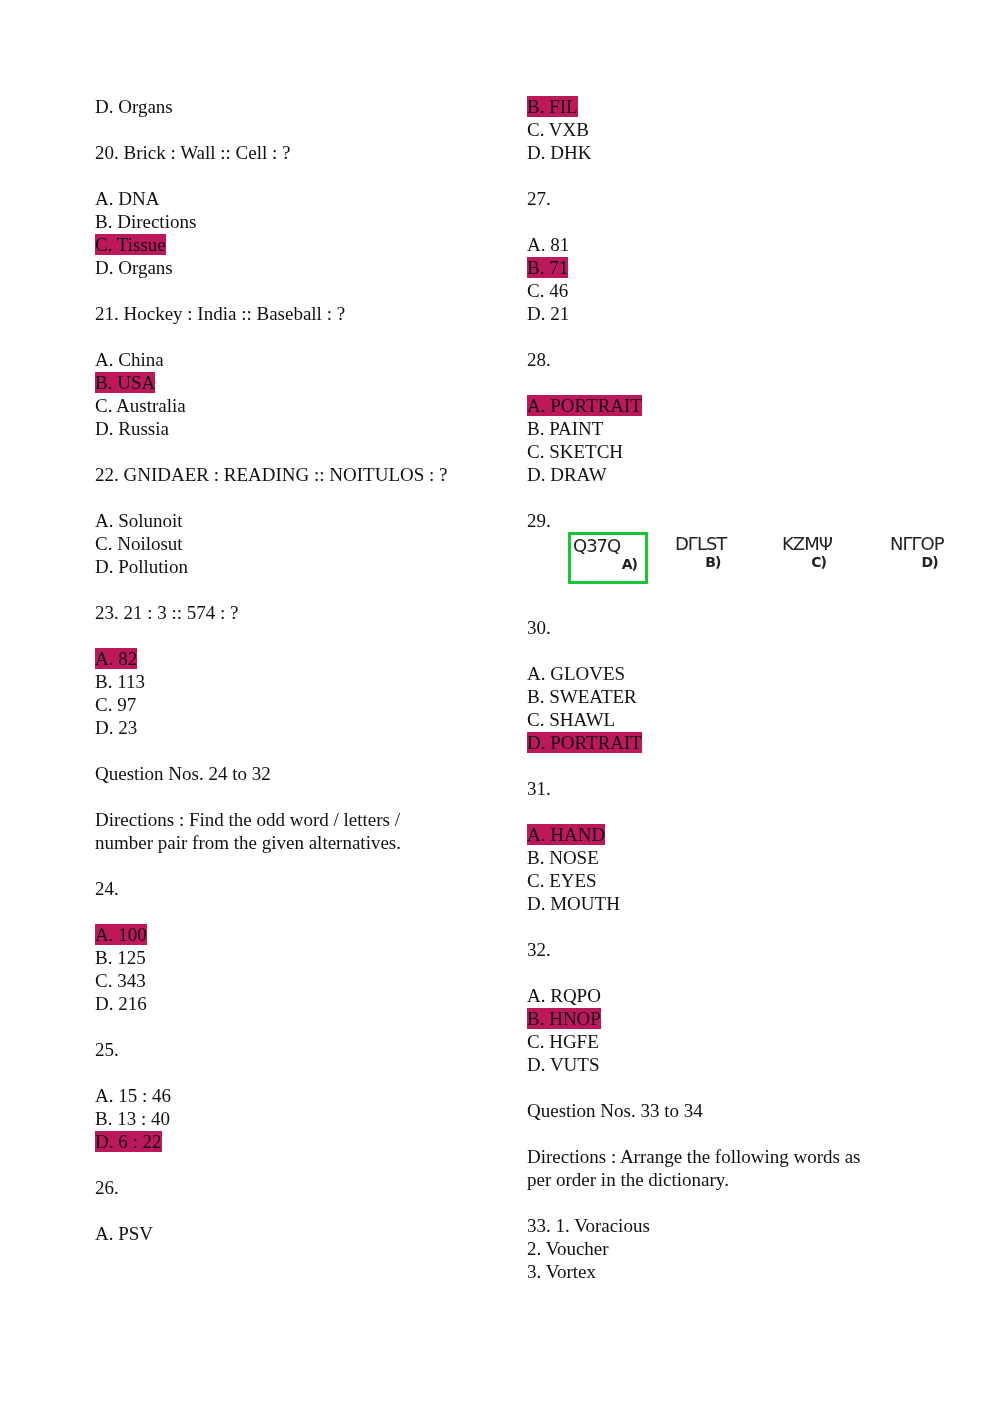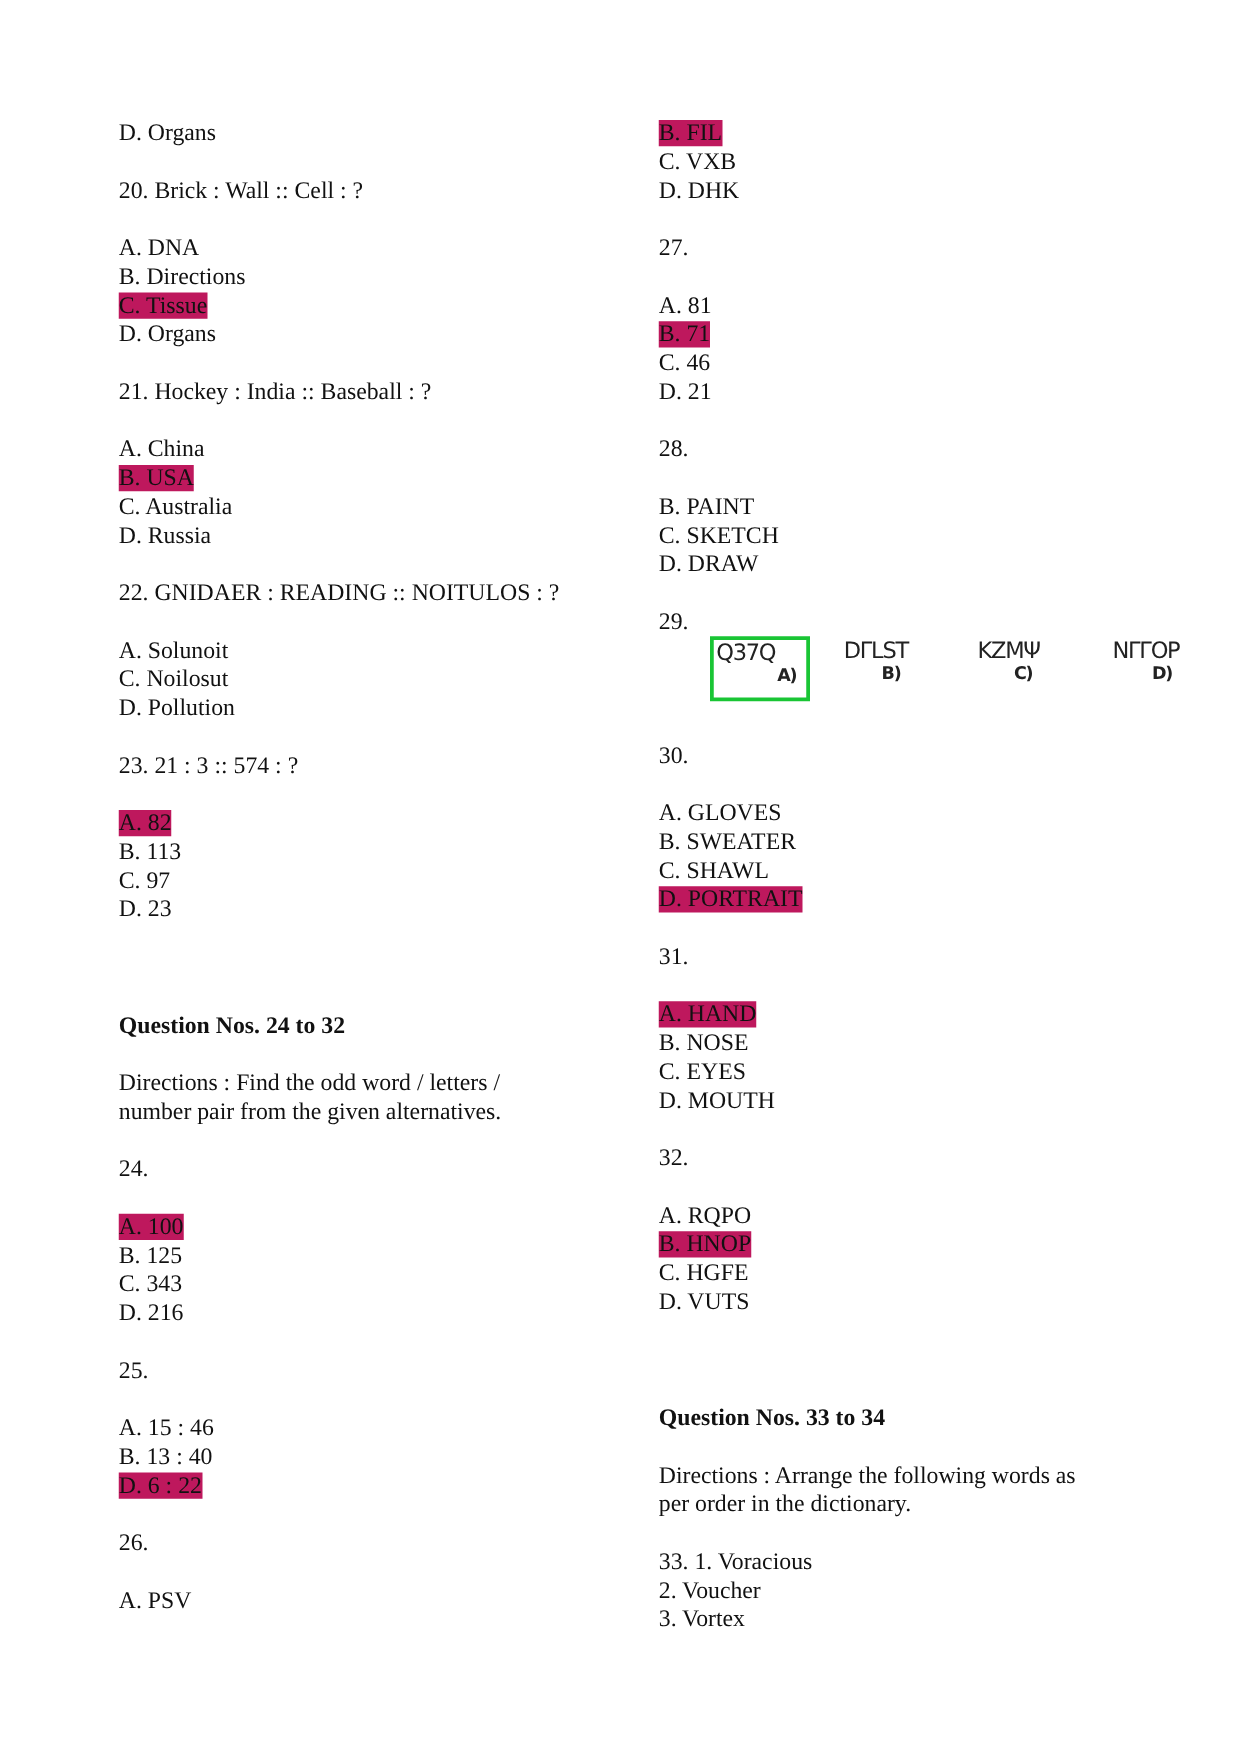--- a/index.html
+++ b/index.html
@@ -6,21 +6,21 @@
   body {
     width: 992px; height: 1403px; position: relative; overflow: hidden;
     font-family: "Liberation Serif", serif; font-size: 19px; color: #111111;
   }
   .col { position: absolute; top: 95px; line-height: 23px; }
   .col.left { left: 95px; width: 400px; }
   .col.right { left: 527px; width: 400px; }
   .line { display: block; height: 23px; white-space: nowrap; }
   .gap { display: block; height: 23px; }
   .hl { background: #be185d; }
-  .bold { font-weight: bold; margin-top: 47px; }
+  .bold { font-weight: normal; }
   .figrow { position: relative; height: 56px; margin-top: 3px; }
   .fig {
     position: absolute; top: 0; font-family: "DejaVu Sans", sans-serif;
     font-size: 18px; letter-spacing: -1px; color: #222; line-height: 18px; margin-left: 48px;
   }
   .fig .lbl { display: block; font-size: 14px; font-weight: bold; text-align: right; padding-right: 6px; }
   .fig.sel { border: 3px solid #19c534; padding: 2px 2px 8px 2px; top: -3px; left: -7px; width: 70px; }
 </style>
 </head>
 <body>
@@ -85,20 +85,21 @@
   <span class="gap"></span>
   <span class="line">27.</span>
   <span class="gap"></span>
   <span class="line"><span>A. 81</span></span>
   <span class="line"><span class="hl">B. 71</span></span>
   <span class="line"><span>C. 46</span></span>
   <span class="line"><span>D. 21</span></span>
   <span class="gap"></span>
   <span class="line">28.</span>
   <span class="gap"></span>
+  <span class="line"><span class="hl">A. PORTRAIT</span></span>
   <span class="line"><span>B. PAINT</span></span>
   <span class="line"><span>C. SKETCH</span></span>
   <span class="line"><span>D. DRAW</span></span>
   <span class="gap"></span>
   <span class="line">29.</span>
   <div class="figrow">
     <div class="fig sel" style="left:-7px;">
       <span>Q37Q</span>
       <span class="lbl">A)</span>
     </div>

